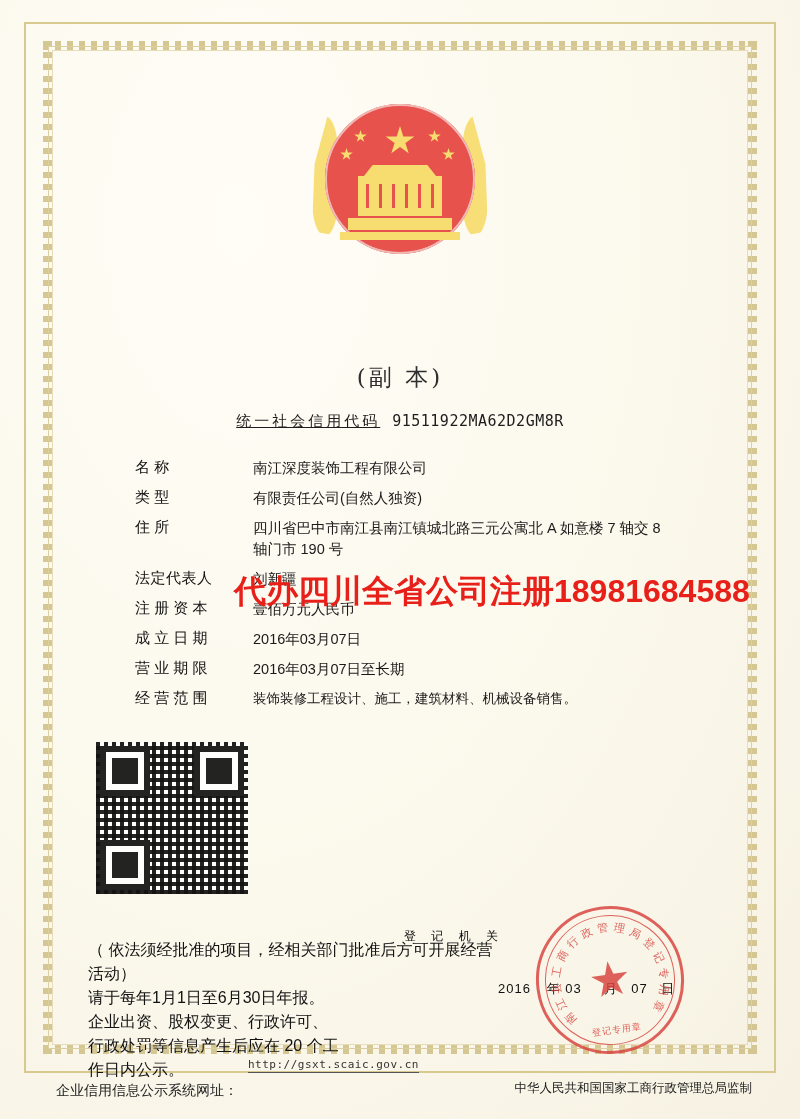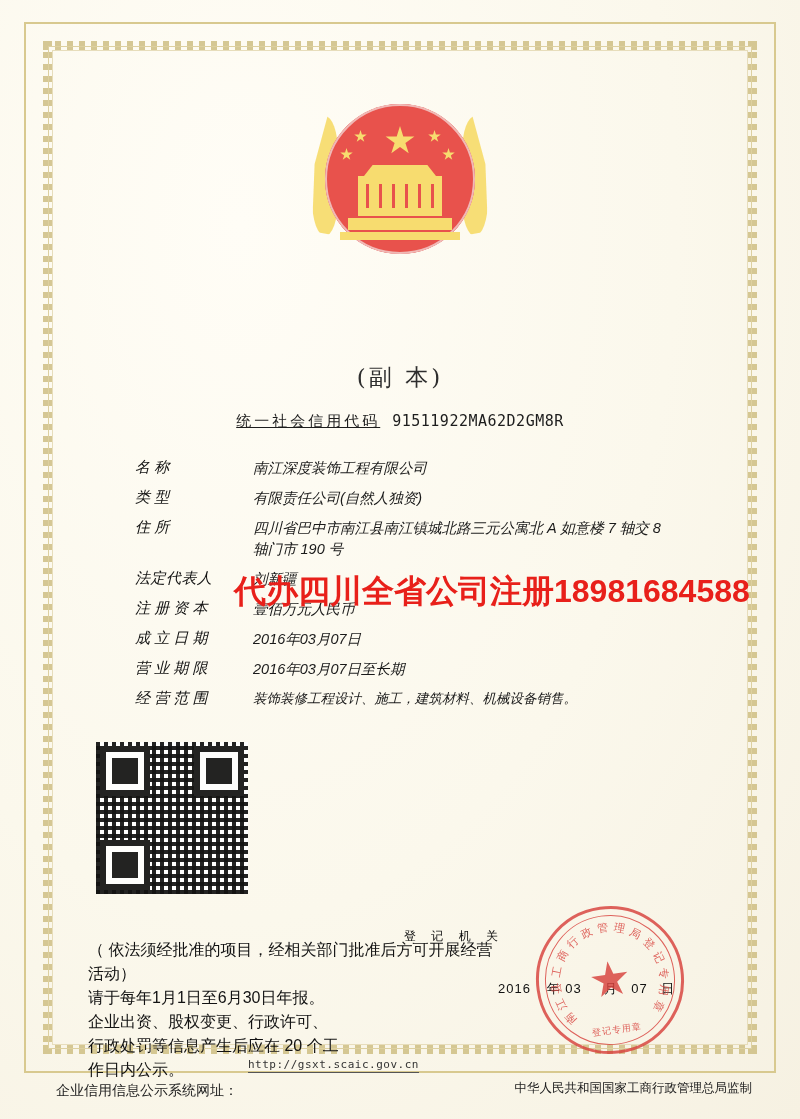--- a/index.html
+++ b/index.html
@@ -184,21 +184,20 @@
   }
 
   
   .fields {
     position: absolute;
     left: 135px;
     top: 458px;
     width: 540px;
     font-size: 14.5px;
     color: #151515;
-    font-style: italic;
   }
   .row {
     display: flex;
     align-items: flex-start;
     margin-bottom: 9px;
   }
   .row .k {
     width: 118px;
     flex: 0 0 118px;
     font-size: 15px;

